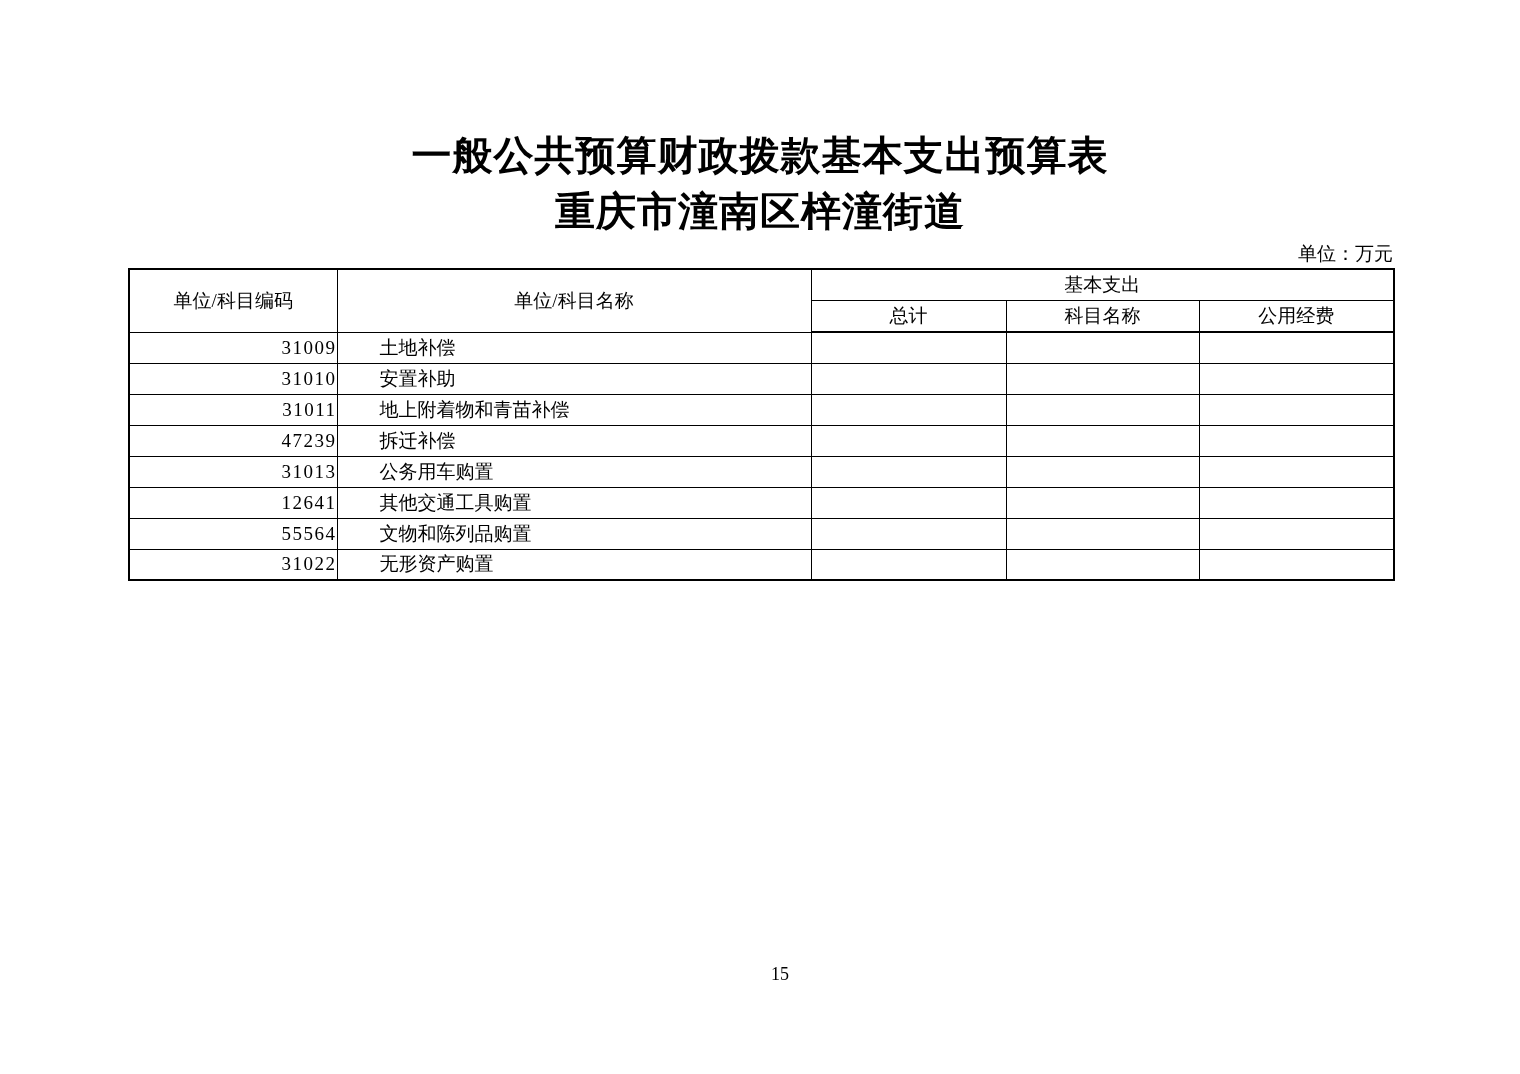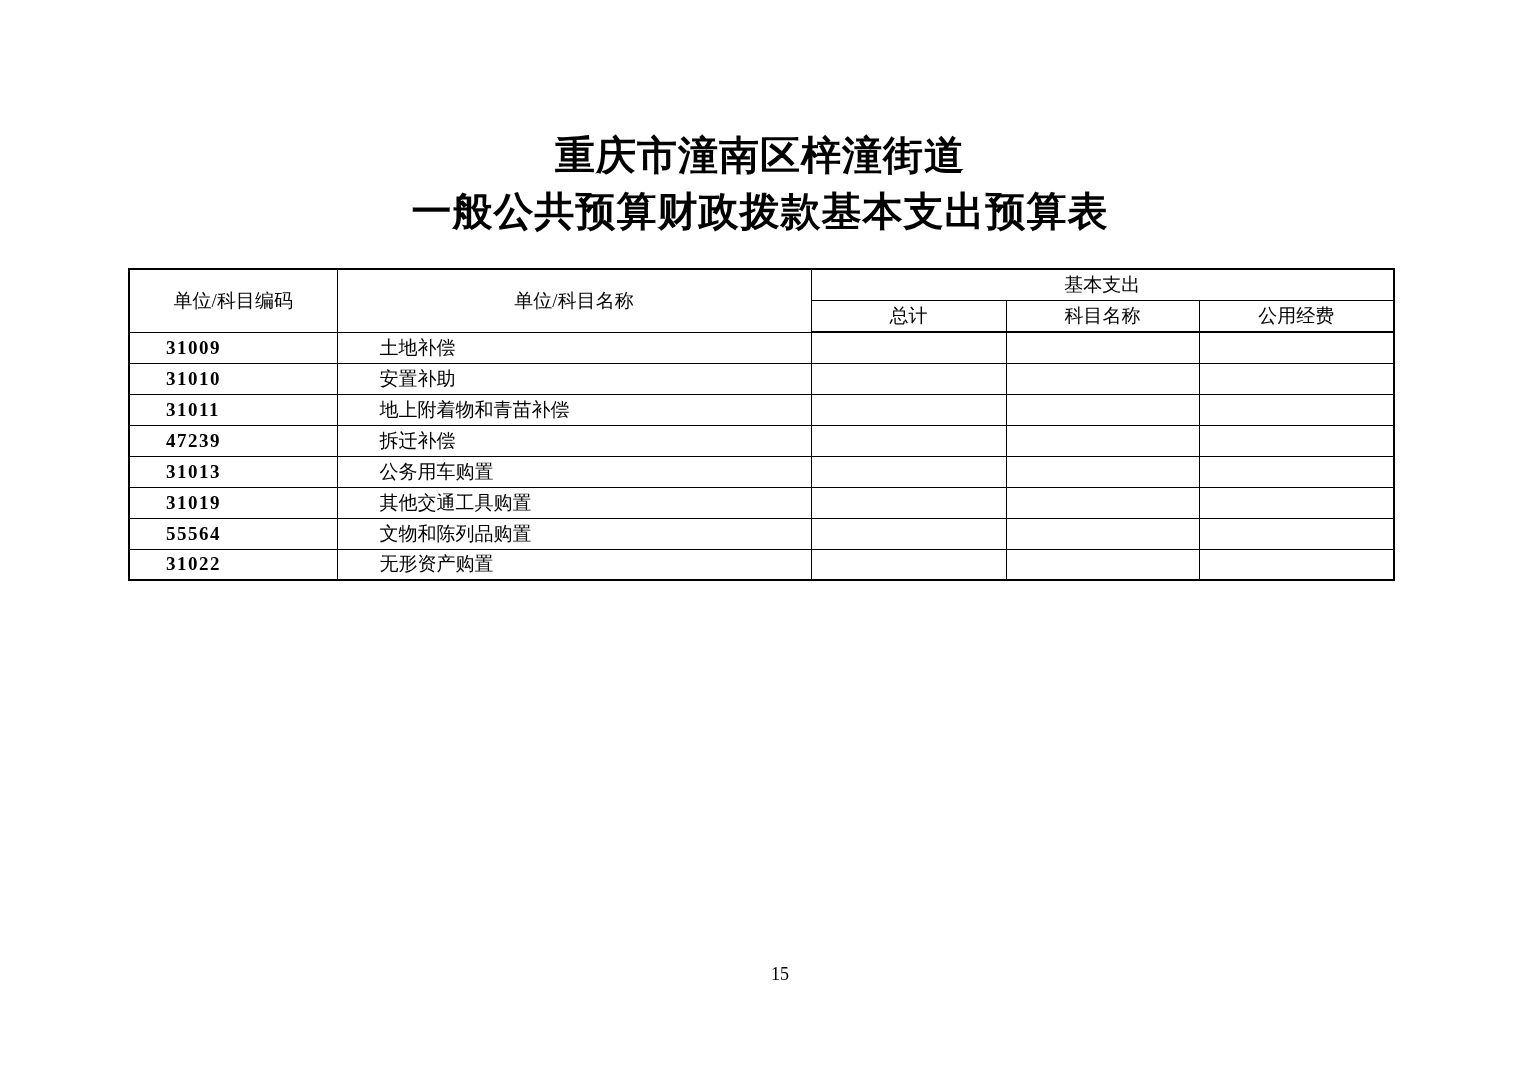--- a/index.html
+++ b/index.html
@@ -47,43 +47,44 @@
     border: 1px solid #000;
     vertical-align: middle;
     overflow: hidden;
     white-space: nowrap;
   }
   thead td { text-align: center; }
   tr.h1 { height: 31px; }
   tr.h2 { height: 32px; }
   tr.h2 td { border-bottom-width: 2px; margin-top: 23px; }
   tbody tr { height: 31px; }
-  td.code { text-align: left; padding-left: 36px; letter-spacing: 1.5px; font-weight: bold; }
+  td.code { text-align: right; padding-left: 36px; letter-spacing: 1.5px; }
   td.name { text-align: left; padding-left: 42px; }
   td.val  { text-align: right; padding-right: 8px; }
   .page-number {
     position: absolute;
     top: 964px;
     left: 0;
     width: 100%;
     text-align: center;
     font-size: 18px;
     padding-left: 40px;
   }
 </style>
 </head>
 <body>
 
 <div class="page">
 
   <div class="title-block">
+    <div>一般公共预算财政拨款基本支出预算表</div>
     <div>重庆市潼南区梓潼街道</div>
-    <div>一般公共预算财政拨款基本支出预算表</div>
   </div>
 
+  <div class="unit-note">单位：万元</div>
 
   <table class="budget">
     <colgroup>
       <col style="width:208px">
       <col style="width:474px">
       <col style="width:195px">
       <col style="width:193px">
       <col style="width:195px">
     </colgroup>
     <thead>
@@ -128,21 +129,21 @@
         <td class="val"></td>
       </tr>
       <tr>
         <td class="code">31013</td>
         <td class="name">公务用车购置</td>
         <td class="val"></td>
         <td class="val"></td>
         <td class="val"></td>
       </tr>
       <tr>
-        <td class="code">31019</td>
+        <td class="code">12641</td>
         <td class="name">其他交通工具购置</td>
         <td class="val"></td>
         <td class="val"></td>
         <td class="val"></td>
       </tr>
       <tr>
         <td class="code">55564</td>
         <td class="name">文物和陈列品购置</td>
         <td class="val"></td>
         <td class="val"></td>

